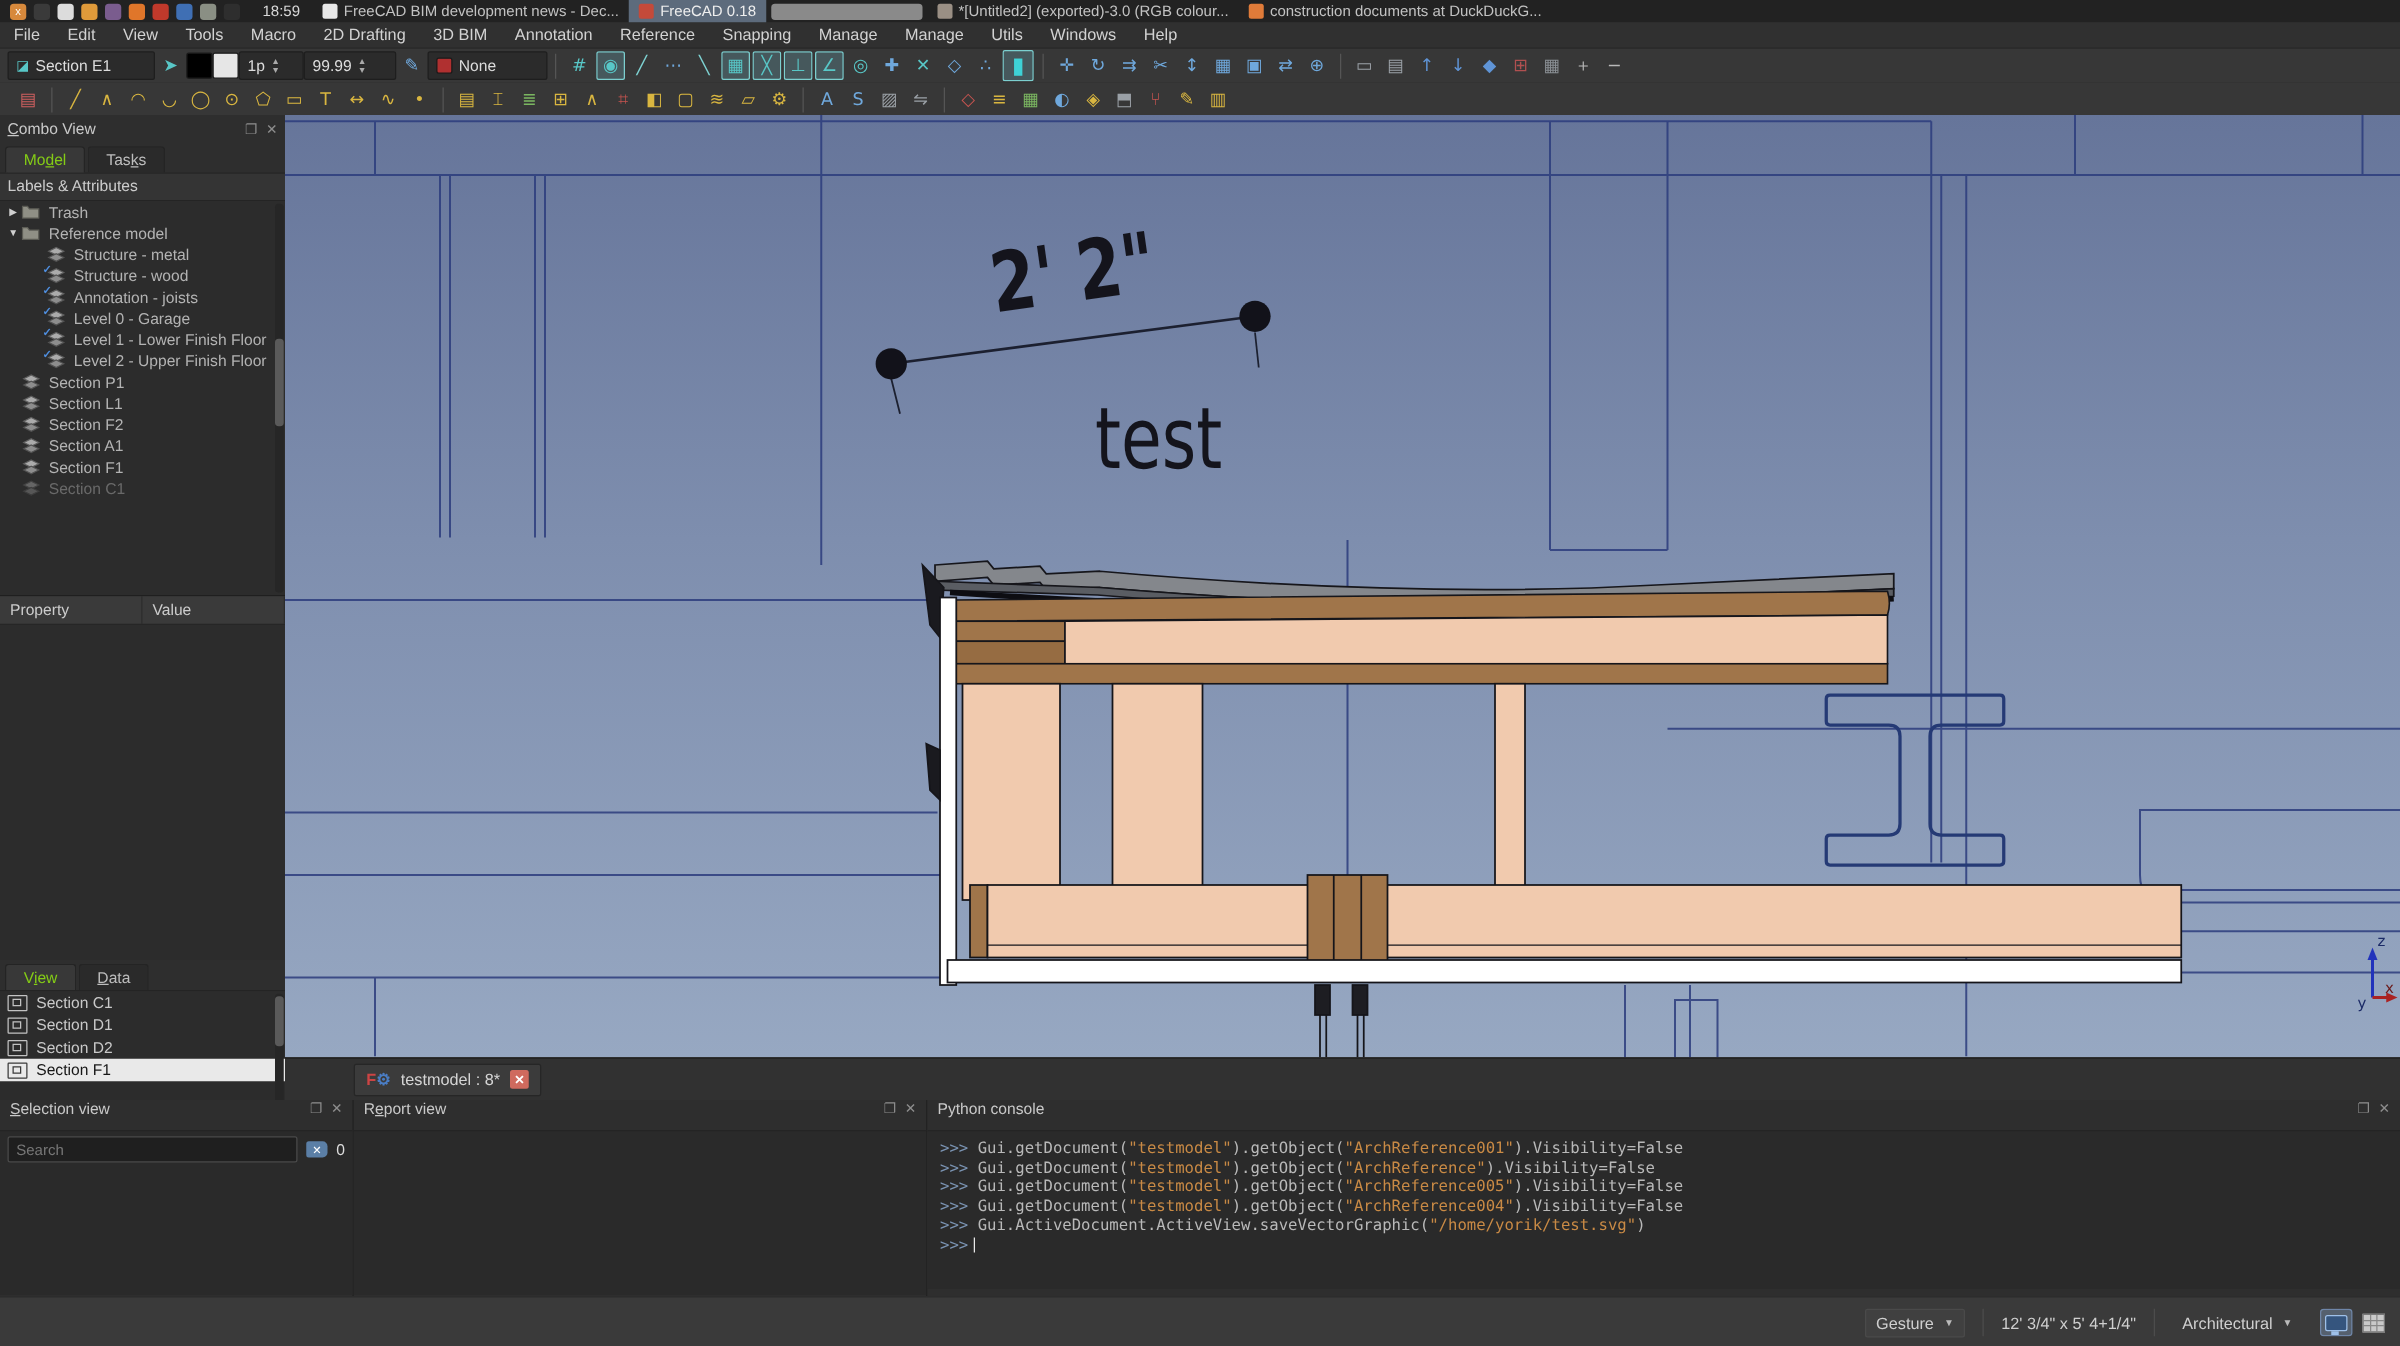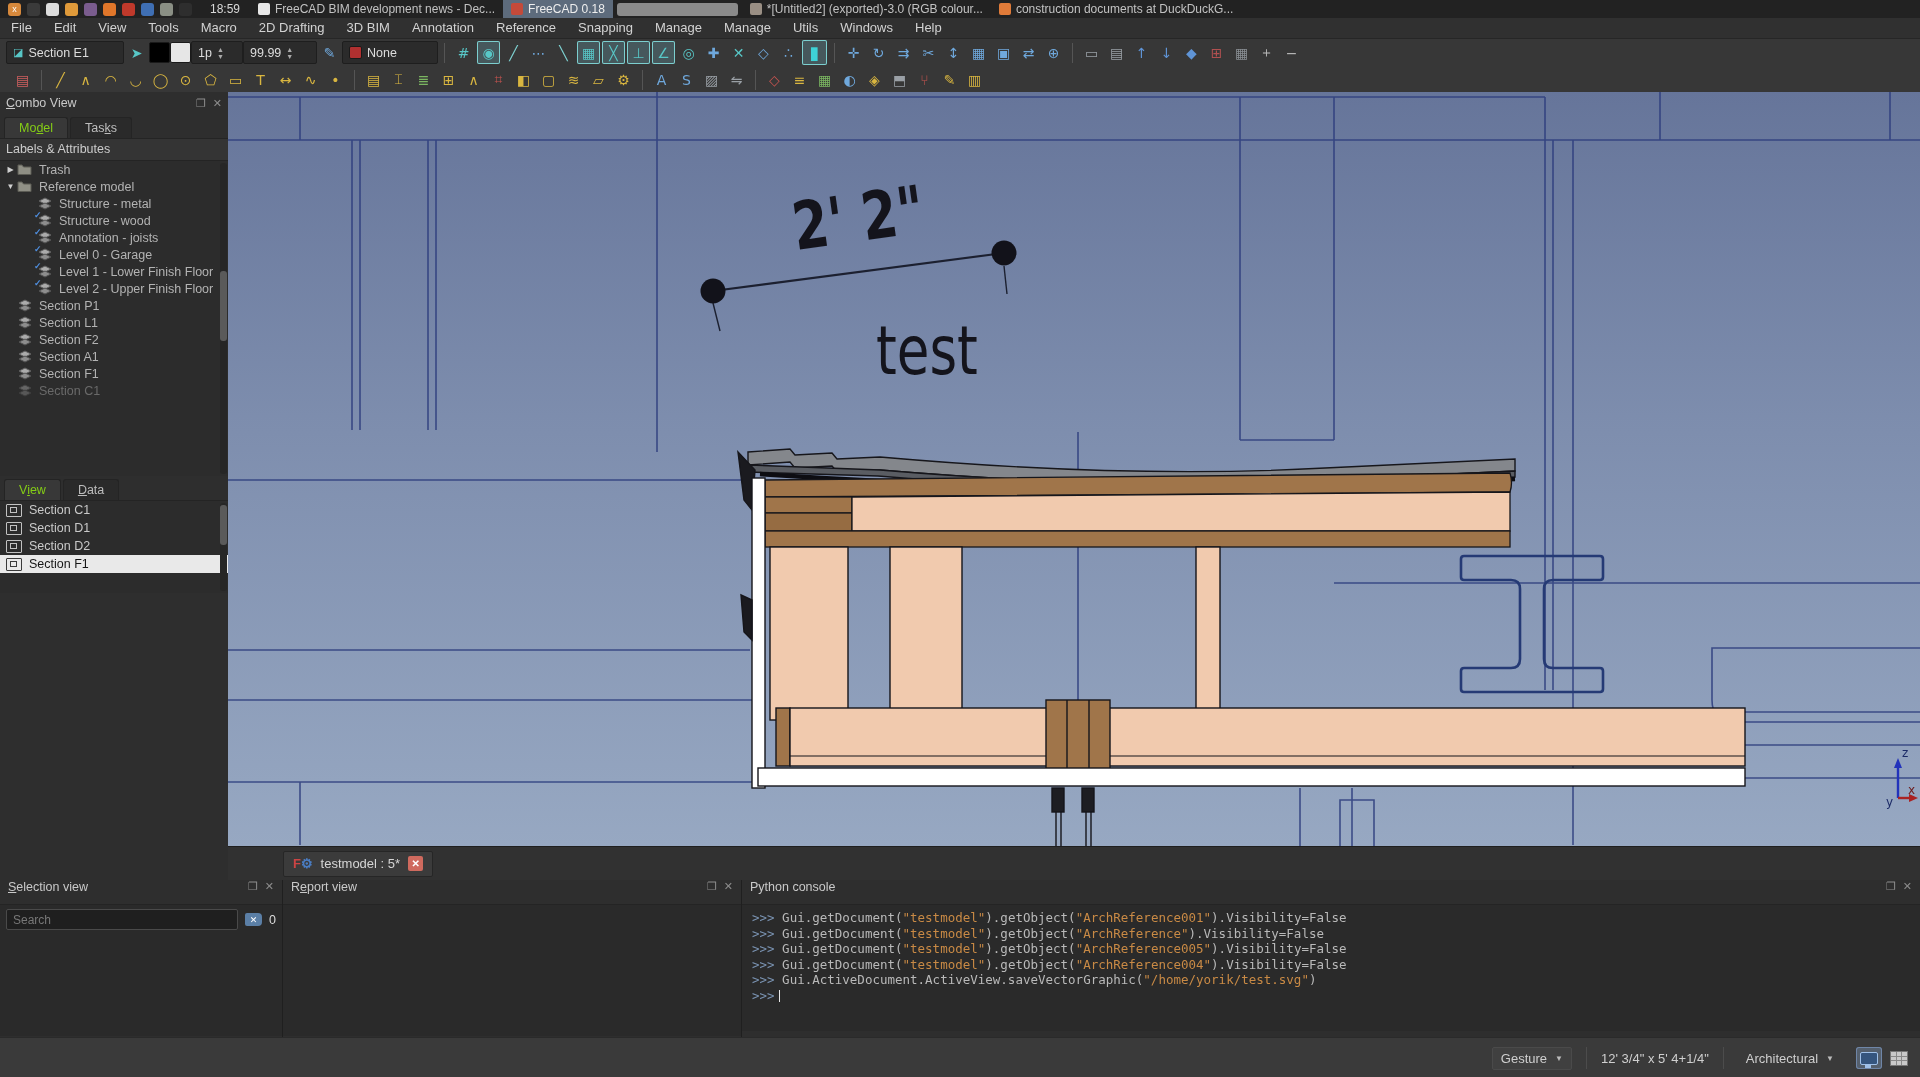--- a/index.html
+++ b/index.html
@@ -428,20 +428,27 @@
           <span class="ticon"><svg width="16" height="13" viewBox="0 0 16 13">
               <path d="M8,1 L14,4 8,7 2,4 Z" fill="#ababab" stroke="#5e5e5e"></path>
               <path d="M8,6 L14,9 8,12 2,9 Z" fill="#8d8d8d" stroke="#525252"></path>
             </svg></span>
           <span>Section C1</span>
         </div>
         <div class="vscroll">
           <div class="vthumb" style="top:108px;height:70px;"></div>
         </div>
       </div>
+    <div id="prop-table">
+      <div class="prop-head" id="prop-head">
+          <div>Property</div>
+          <div>Value</div>
+        </div>
+      <div id="prop-body"></div>
+    </div>
     <div class="tabs" id="vd-tabs">
         <span class="tab on">V<span class="accel">i</span>ew</span>
         <span class="tab"><span class="accel">D</span>ata</span>
       </div>
     <div id="view-list">
 
     <div class="vl-row">
           <span class="sec-ico"></span>
           <span>Section C1</span>
         </div>
@@ -564,21 +571,21 @@
       <path d="M1918,798 L1909,794 L1909,802 Z" fill="#aa2222"></path>
       <text x="1902" y="757" fill="#1b2a66">z</text>
       <text x="1908" y="794" fill="#6b1b1b">x</text>
       <text x="1886" y="806" fill="#1b2a66">y</text>
     </g>
   </svg>
 
   <div id="doc-tabbar">
     <div class="doc-tab">
       <span class="fc-ico">F<b>⚙</b></span>
-      <span>testmodel : 5*</span>
+      <span>testmodel : 8*</span>
       <span class="close-box">✕</span>
     </div>
   </div>
 
   <div class="bpanel" id="sel-view">
     <div class="bp-head">
       <span id="sv-title"><span class="accel">S</span>election view</span>
       <span class="sp" style="flex:1"></span>
       <span class="dock-ico">❐</span>
       <span class="dock-ico">✕</span>

